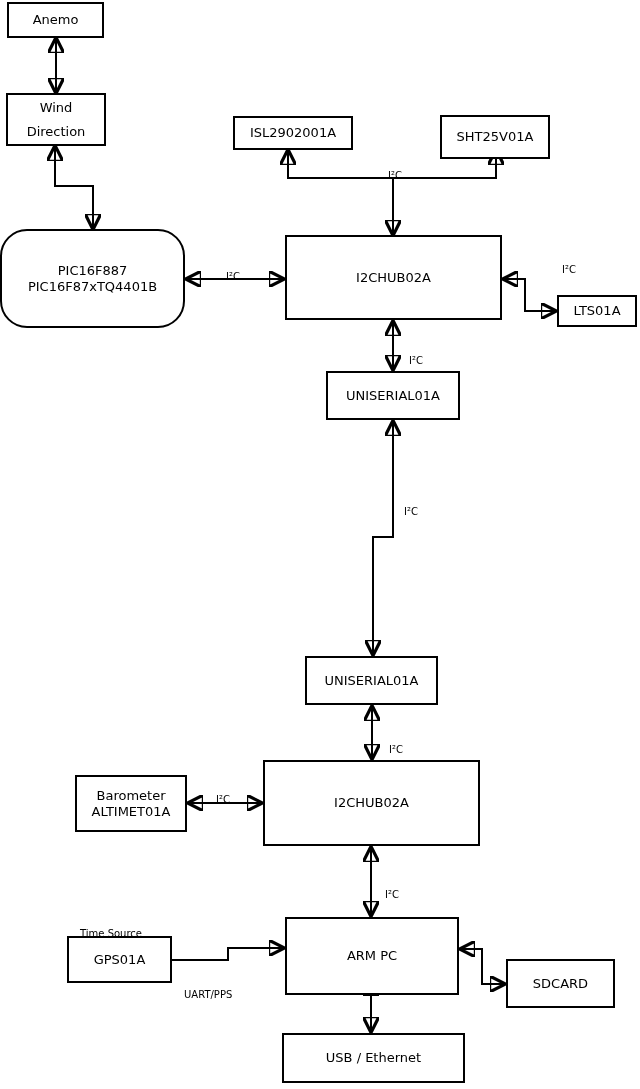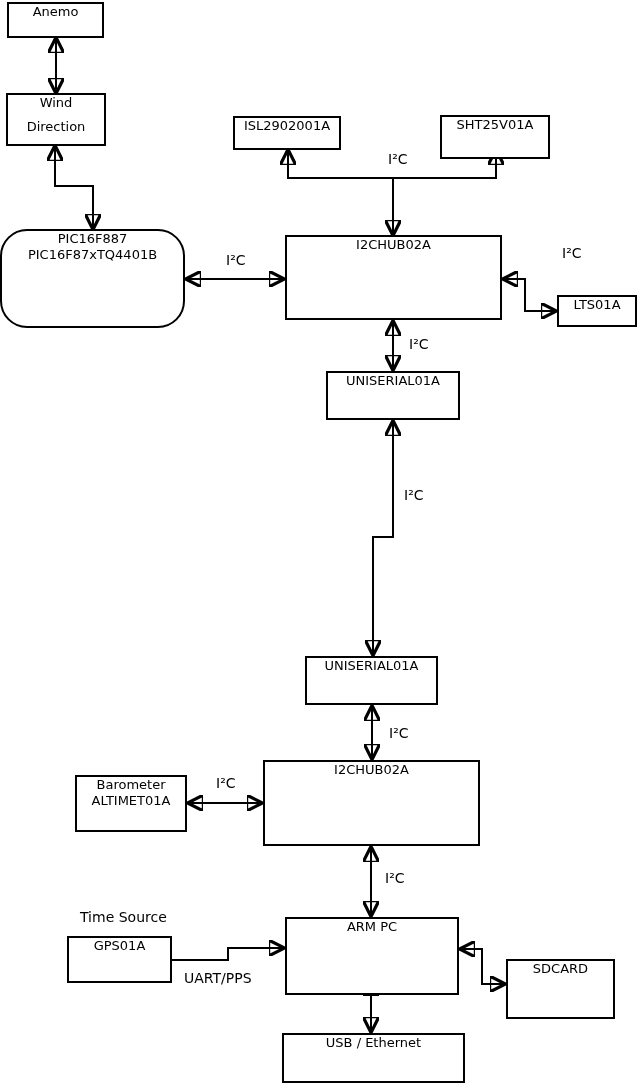--- a/index.html
+++ b/index.html
@@ -16,30 +16,32 @@
     overflow: hidden;
   }
   .node {
     position: absolute;
     box-sizing: border-box;
     border: 2px solid #000000;
     background: #ffffff;
     display: flex;
     flex-direction: column;
     align-items: center;
+    justify-content: center;
     font-size: 13px;
     line-height: 16px;
     text-align: center;
     white-space: nowrap;
   }
   .lbl {
     position: absolute;
-    font-size: 14px;
+    font-size: 10px;
     line-height: 15px;
     white-space: nowrap;
+    margin-top: 16px;
   }
   svg.wires {
     position: absolute;
     left: 0;
     top: 0;
     pointer-events: none;
   }
   svg.wires path, svg.wires polyline {
     stroke: #000000;
     stroke-width: 2;
@@ -79,21 +81,21 @@
 <div class="node" style="left:6px; top:93px; width:100px; height:53px;gap:8px;">
   <span>Wind</span>
   <span>Direction</span>
 </div>
 
 <div class="node" style="left:0px; top:229px; width:185px; height:99px;border-radius:27px;">
   <span>PIC16F887</span>
   <span>PIC16F87xTQ4401B</span>
 </div>
 
-<div class="node" style="left:233px; top:116px; width:108px; height:34px;">
+<div class="node" style="left:233px; top:116px; width:120px; height:34px;">
   <span>ISL2902001A</span>
 </div>
 
 <div class="node" style="left:440px; top:115px; width:110px; height:44px;">
   <span>SHT25V01A</span>
 </div>
 
 <div class="node" style="left:285px; top:235px; width:217px; height:85px;">
   <span>I2CHUB02A</span>
 </div>
@@ -120,21 +122,21 @@
 </div>
 
 <div class="node" style="left:67px; top:936px; width:105px; height:47px;">
   <span>GPS01A</span>
 </div>
 
 <div class="node" style="left:285px; top:917px; width:174px; height:78px;">
   <span>ARM PC</span>
 </div>
 
-<div class="node" style="left:506px; top:959px; width:109px; height:60px;">
+<div class="node" style="left:506px; top:959px; width:109px; height:49px;">
   <span>SDCARD</span>
 </div>
 
 <div class="node" style="left:282px; top:1033px; width:183px; height:50px;">
   <span>USB / Ethernet</span>
 </div>
 
 <div class="lbl" style="left:388px; top:152px;">I²C</div>
 <div class="lbl" style="left:226px; top:253px;">I²C</div>
 <div class="lbl" style="left:562px; top:246px;">I²C</div>

